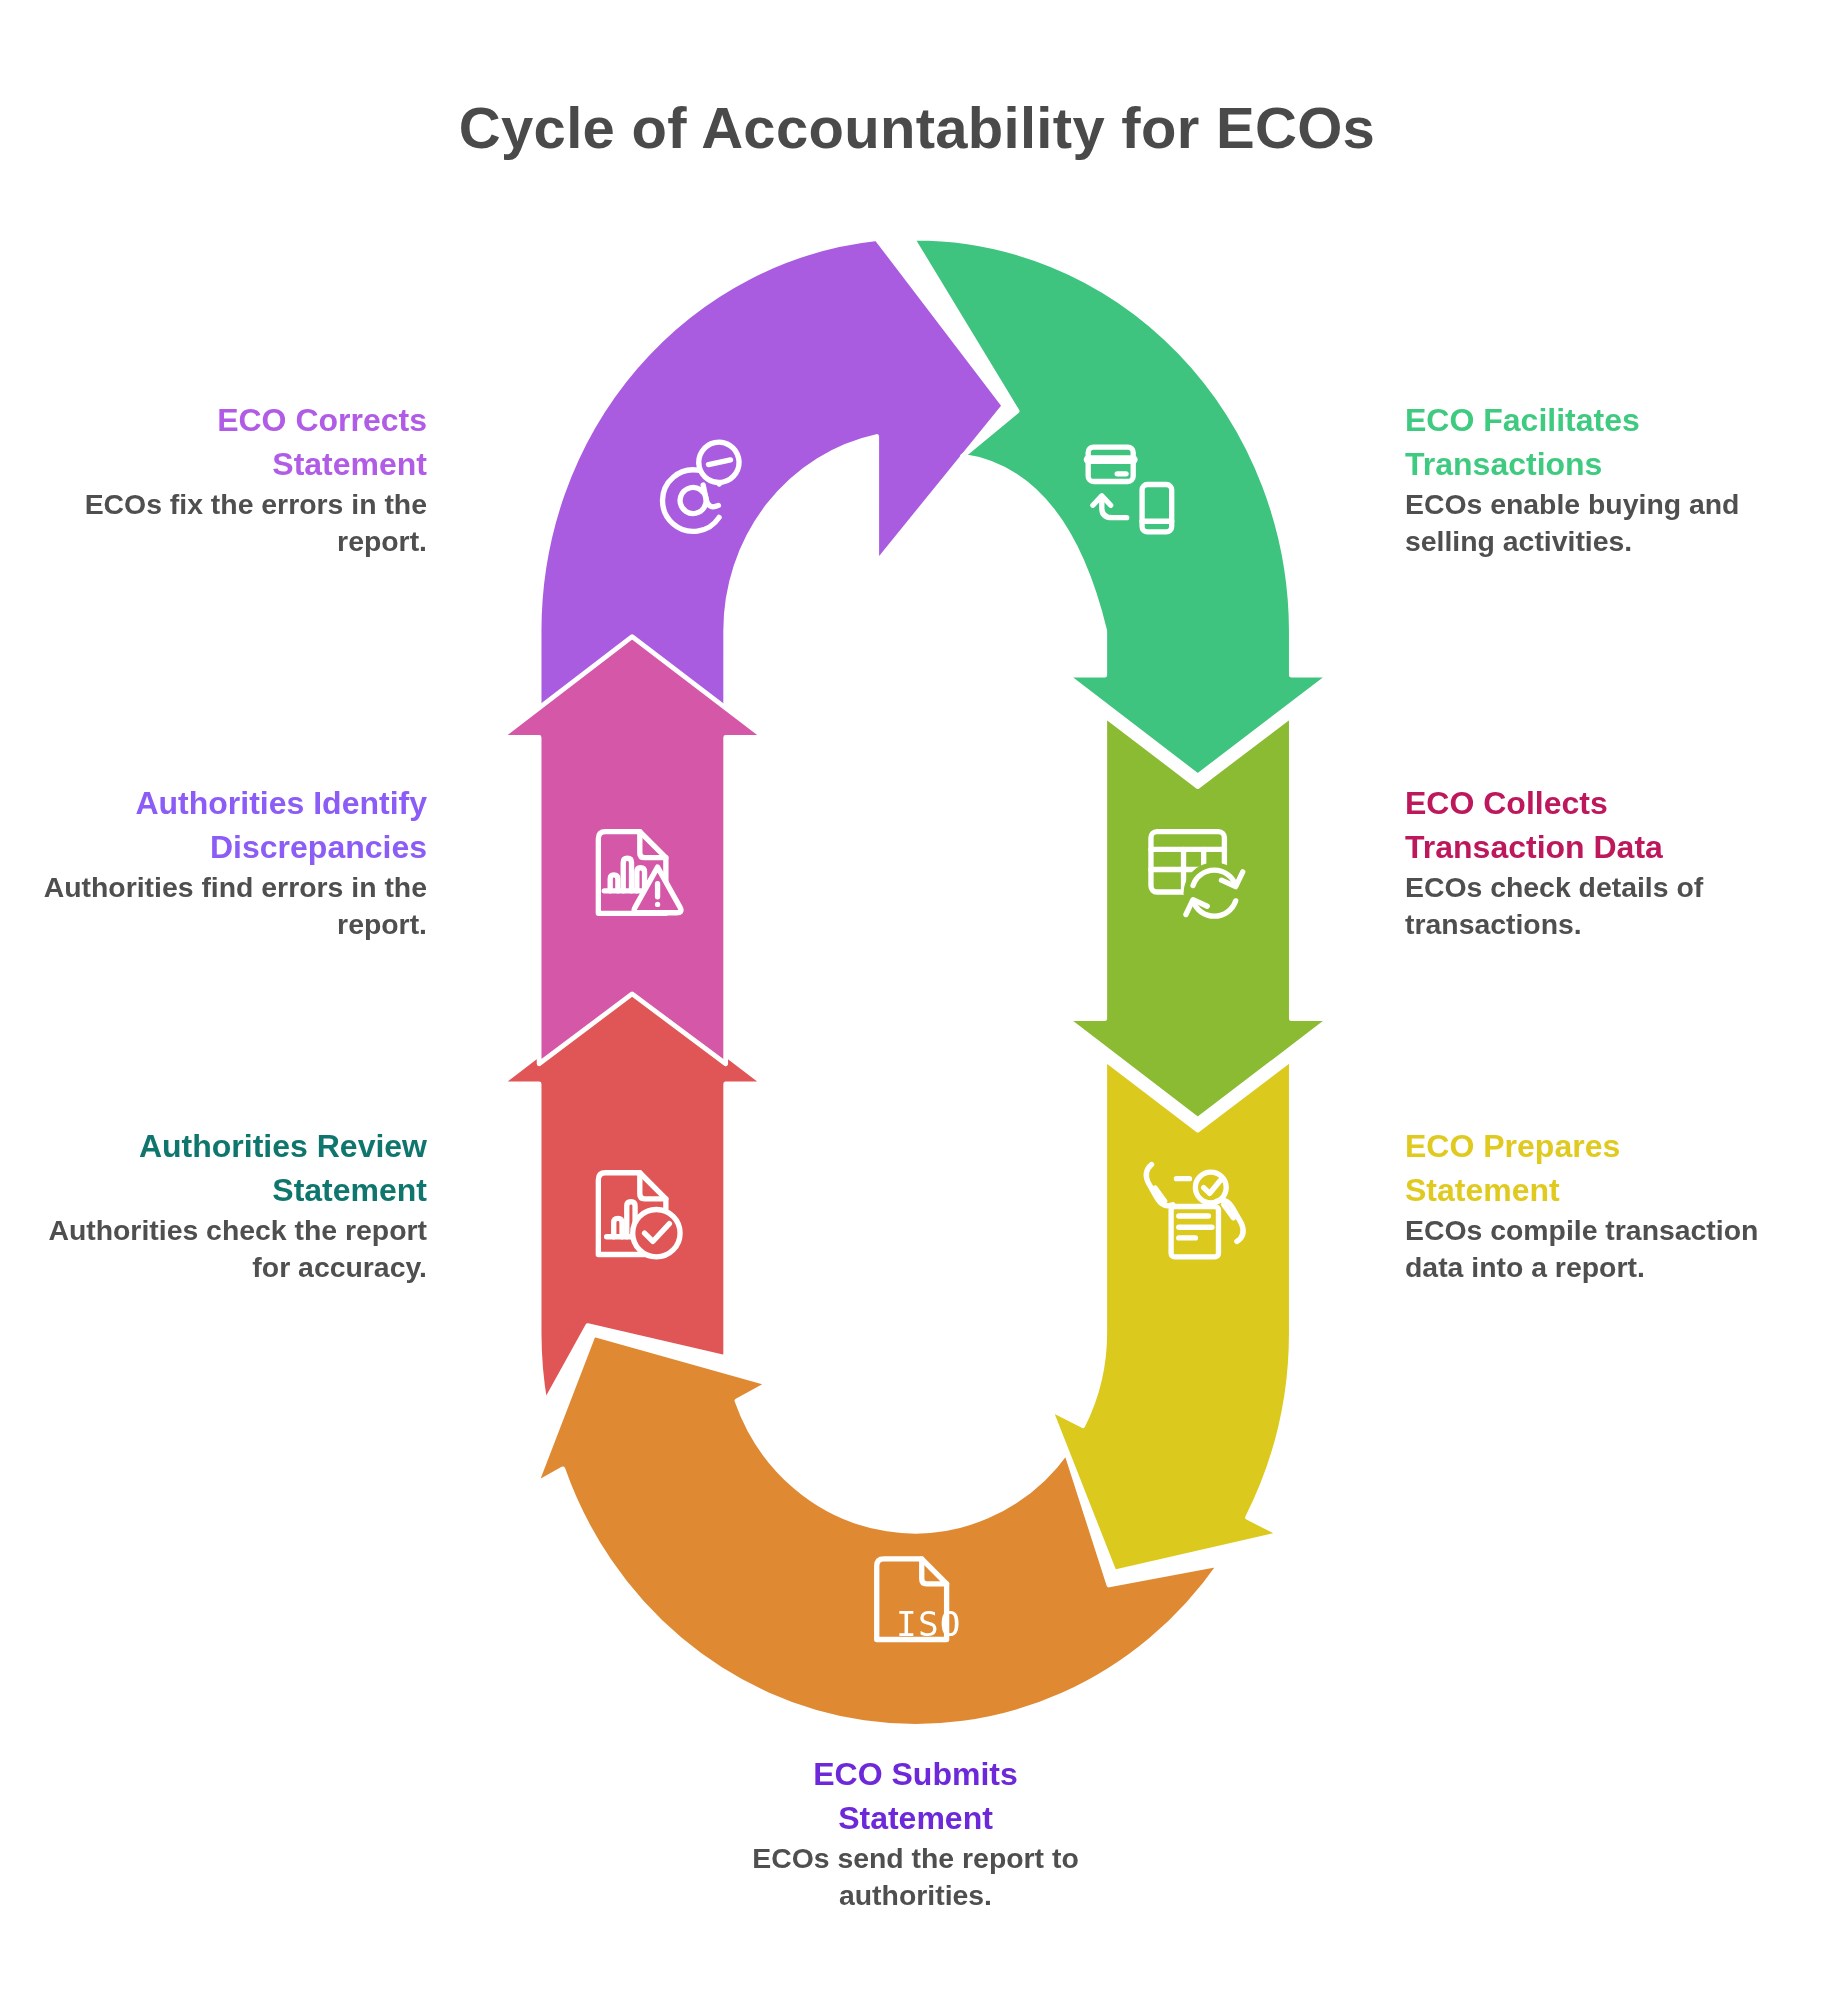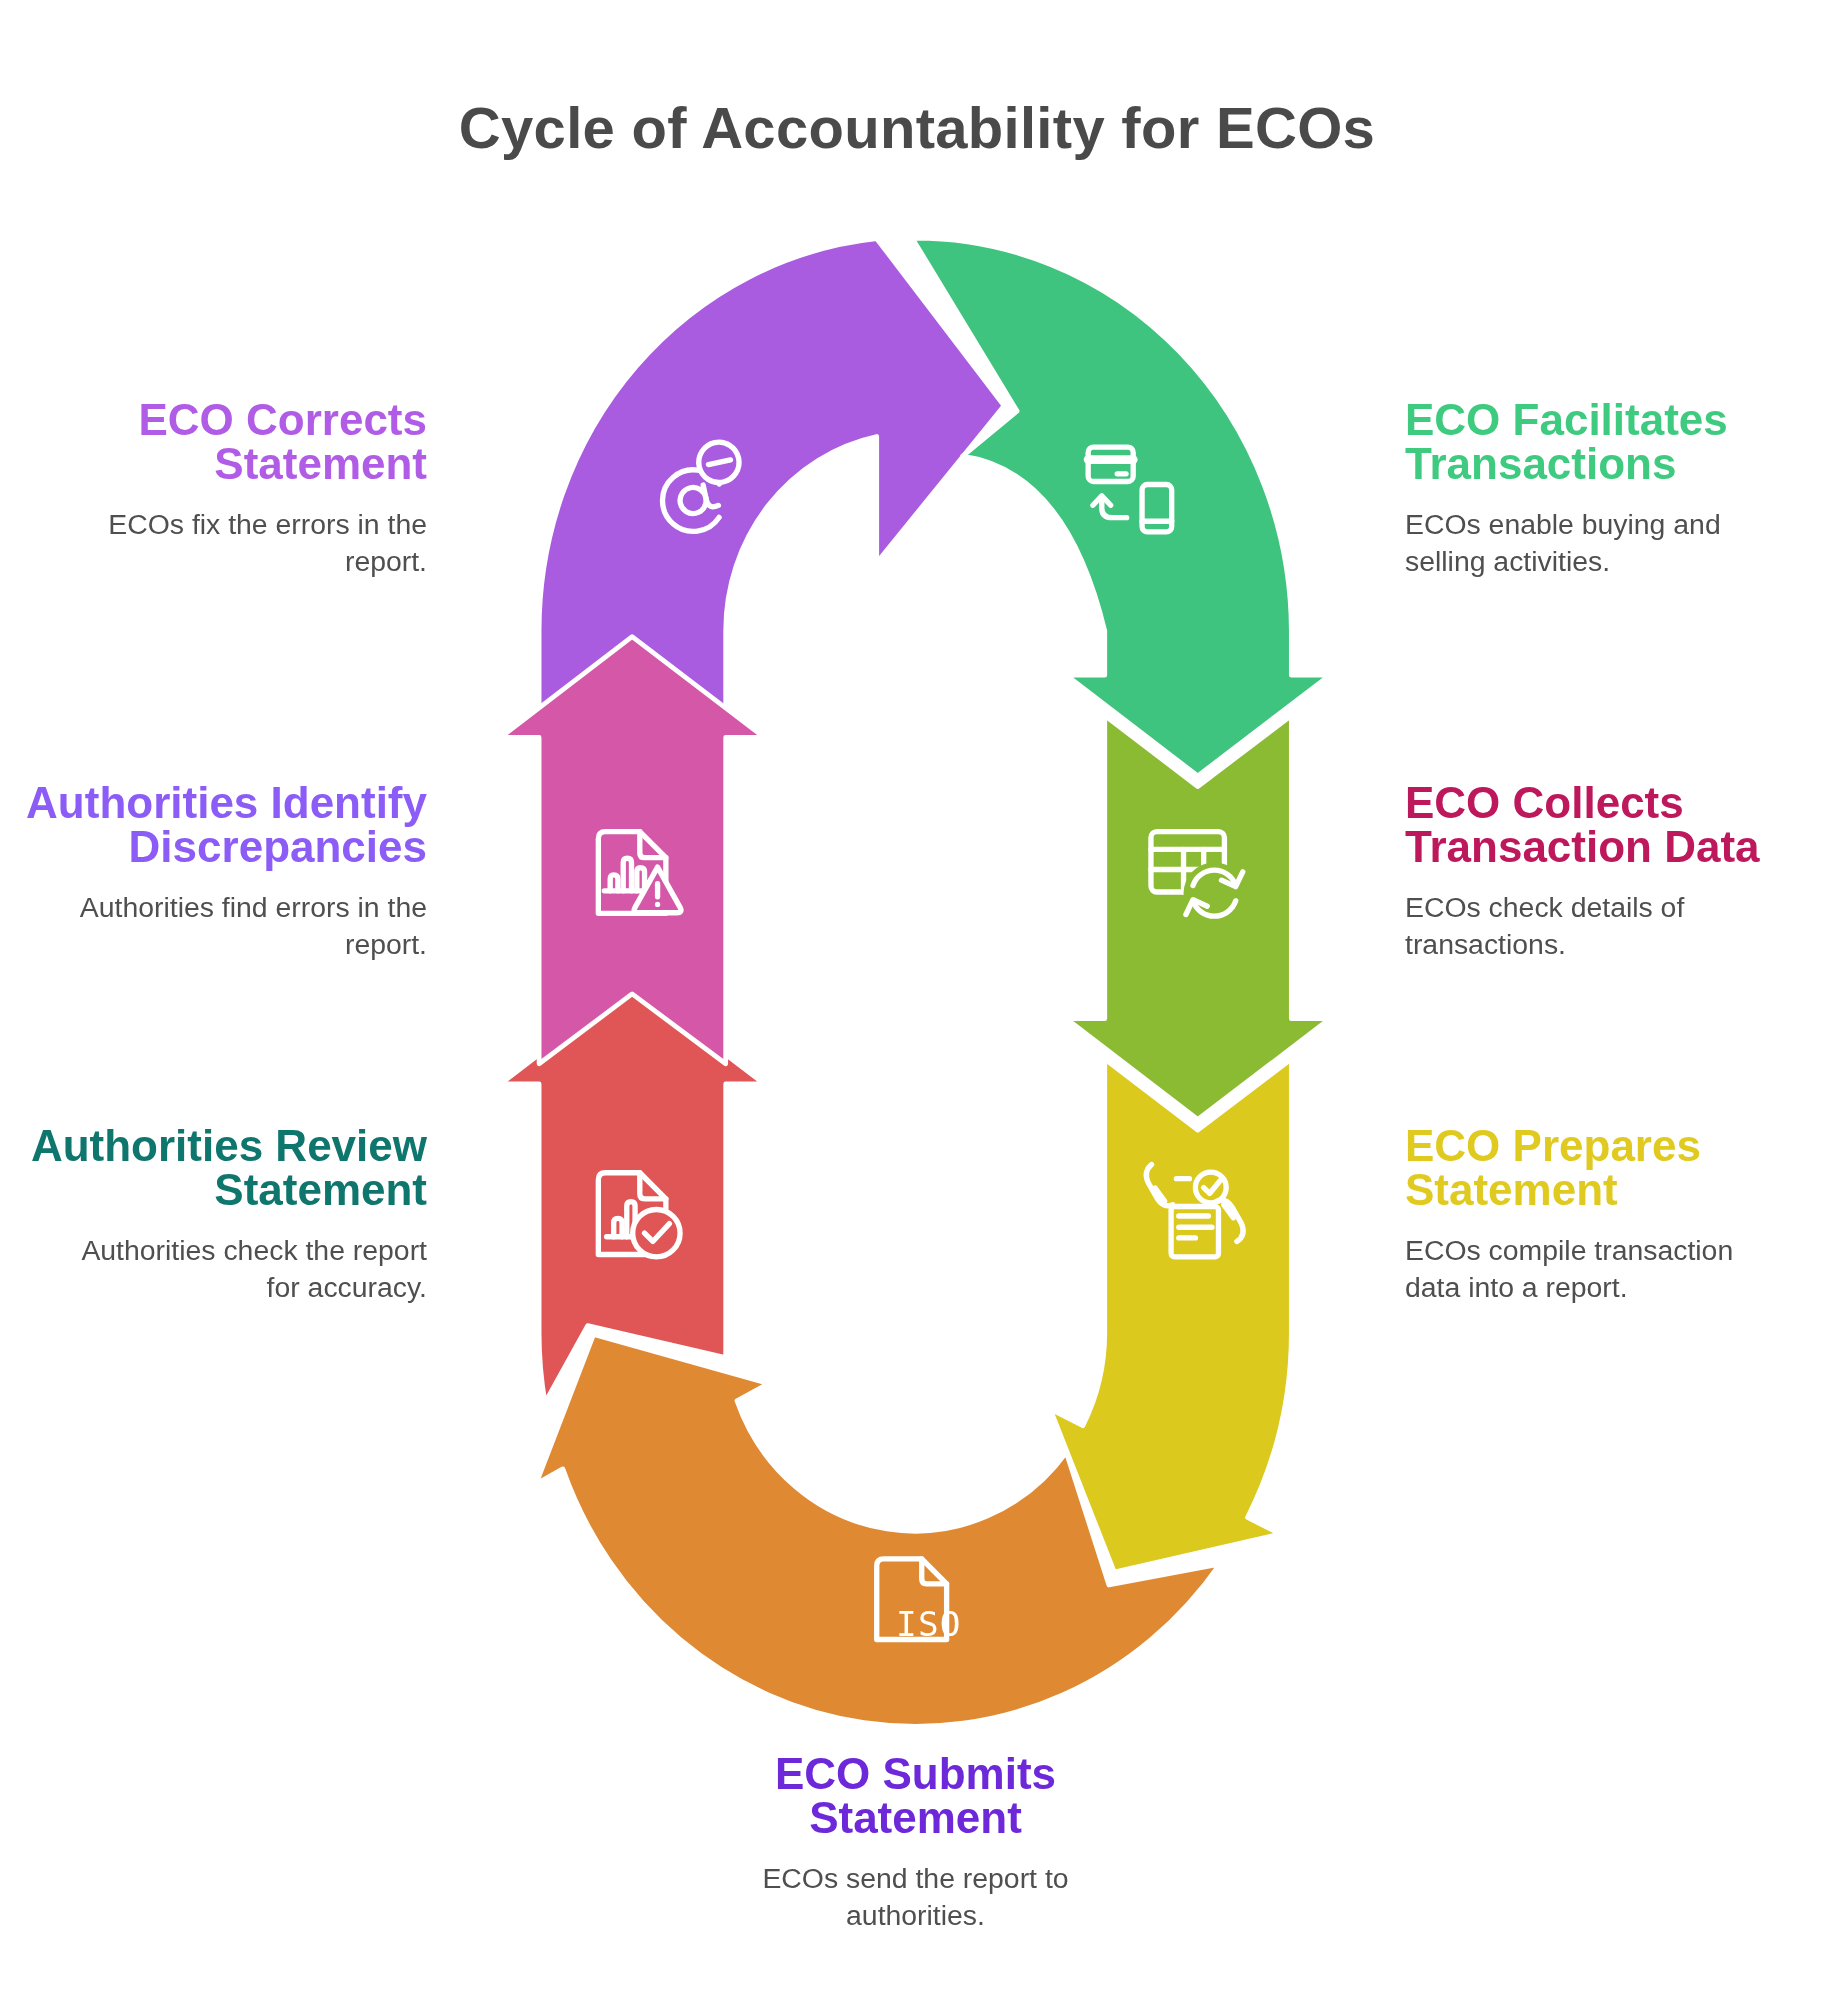--- a/index.html
+++ b/index.html
@@ -3,22 +3,22 @@
 <meta charset="utf-8">
 <style>
   html,body{margin:0;padding:0;background:#ffffff;}
   body{width:1834px;height:2015px;position:relative;overflow:hidden;
        font-family:"Liberation Sans", sans-serif;}
   #stage{position:absolute;inset:0;}
   #cycle-svg{position:absolute;left:0;top:0;}
   .page-title{position:absolute;left:0;top:94px;width:1834px;text-align:center;
       font-size:58px;font-weight:700;color:#4a4a4a;letter-spacing:0.3px;}
   .step-block{position:absolute;}
-  .step-block .heading{font-size:44px;font-weight:700;line-height:44px;}
-  .step-block .body{margin-top:20px;font-size:28.4px;line-height:37px;color:#4f4f4f;font-weight:400;}
+  .step-block .heading{font-size:32px;font-weight:700;line-height:44px;}
+  .step-block .body{font-size:28.4px;line-height:37px;color:#4f4f4f;font-weight:700;}
   .line{display:block;white-space:nowrap;}
   .align-right{text-align:right;}
   .align-left{text-align:left;}
   .align-center{text-align:center;}
   .left-col{left:24px;width:403px;}
   .right-col{left:1405px;width:415px;}
   .bottom-col{left:649px;width:533px;}
   .row-1{top:398px;} .row-2{top:781px;} .row-3{top:1124px;} .row-bottom{top:1752px;}
   .col-purple{color:#b15ce6;} .col-green{color:#3ecb80;} .col-lime{color:#be185d;}
   .col-yellow{color:#e0ca1f;} .col-orange{color:#6d28d9;} .col-red{color:#0f766e;}

